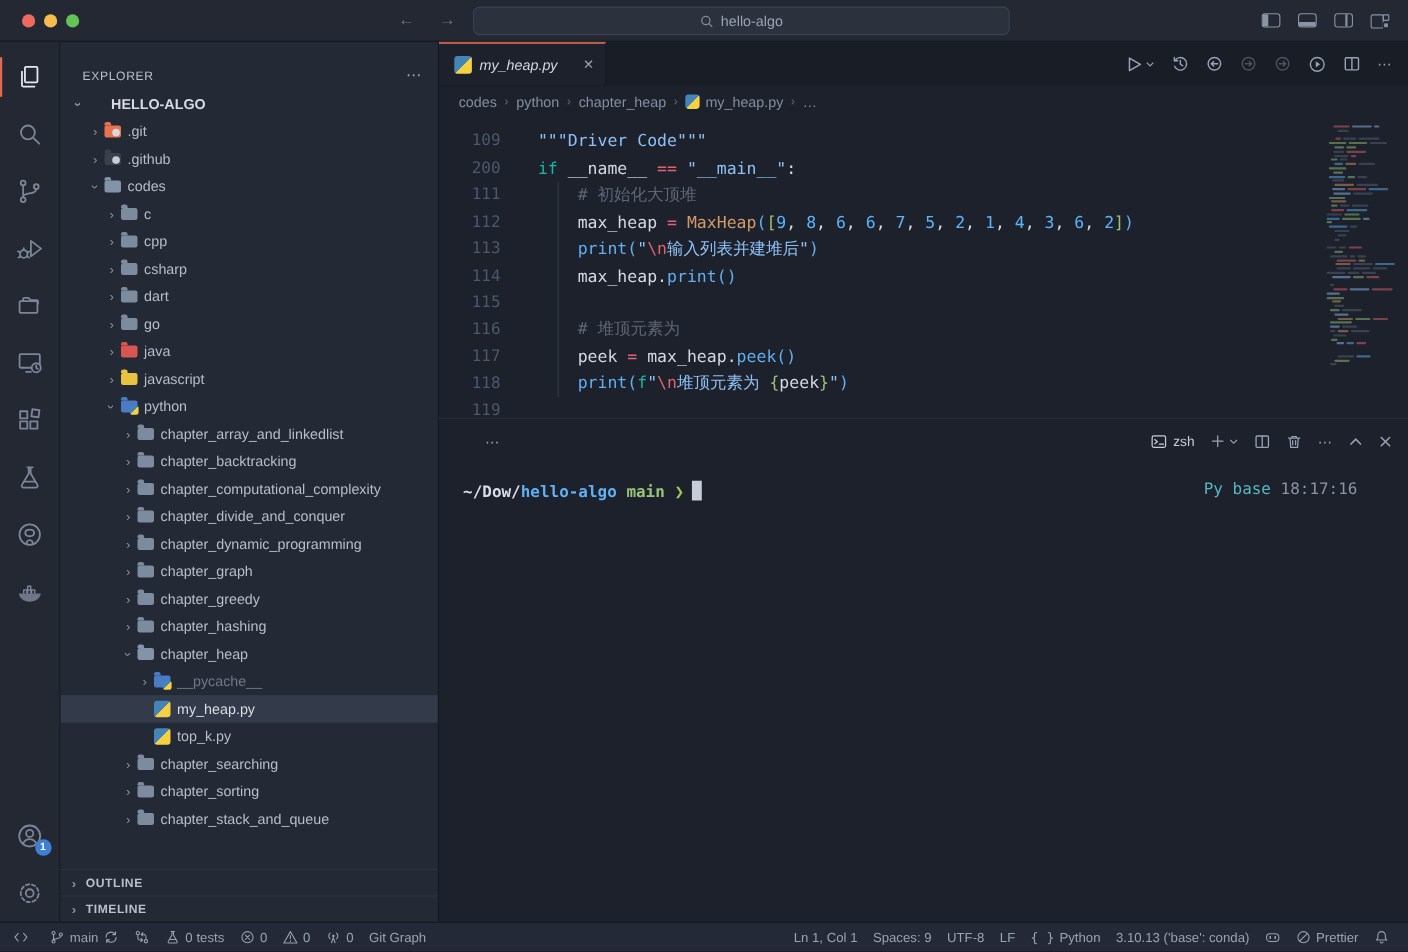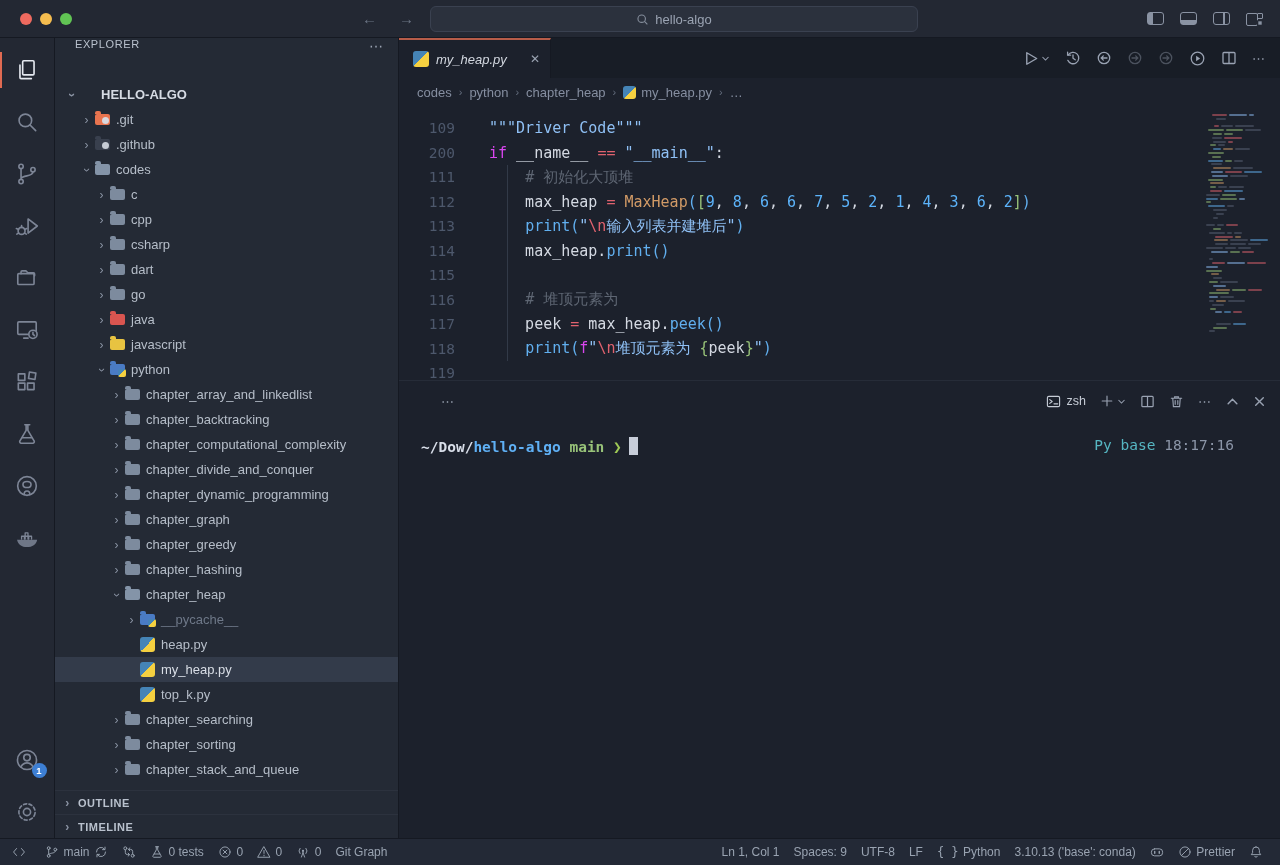--- a/index.html
+++ b/index.html
@@ -38,21 +38,21 @@
   
   .activitybar{width:55px;background:var(--bg-activity);flex:none;display:flex;flex-direction:column;align-items:center;padding-top:6px;border-right:1px solid var(--border);}
   .act{width:55px;height:52px;display:flex;align-items:center;justify-content:center;color:#7d8596;position:relative;cursor:pointer;}
   .act.active{color:#e5e9f0;}
   .act.active::before{content:"";position:absolute;left:0;top:8px;bottom:8px;width:2.5px;background:var(--accent);}
   .act .badge{position:absolute;right:8px;bottom:8px;background:#3d7fd4;color:#fff;font-size:9.5px;min-width:15px;height:15px;border-radius:8px;display:flex;align-items:center;justify-content:center;font-weight:bold;}
   .act-spacer{flex:1}
 
   
   .sidebar{width:344px;background:var(--bg-side);flex:none;display:flex;flex-direction:column;border-right:1px solid var(--border);min-height:0;}
-  .side-head{height:38px;display:flex;align-items:flex-start;padding:0 14px 0 20px;flex:none;}
+  .side-head{height:38px;display:flex;align-items:flex-end;padding:0 14px 0 20px;flex:none;}
   .side-title{font-size:11px;letter-spacing:.6px;color:#b9c1cd;}
   .side-head .more{margin-left:auto;color:#9aa3b2;letter-spacing:1px;font-size:14px;cursor:pointer;}
   .tree{flex:1;overflow:hidden;padding-top:6px;}
   .trow{height:25px;display:flex;align-items:center;color:#b6bec9;cursor:pointer;white-space:nowrap;}
   .trow.selected{background:var(--sel);color:#d9dee6;}
   .trow.root{font-weight:bold;color:#d6dbe4;}
   .trow.dim .lbl{color:#6e7888;}
   .chev{width:17px;flex:none;color:#8a93a3;font-size:12px;display:flex;justify-content:center;}
   .chev.down{transform:rotate(90deg);}
   .ticon{width:21px;flex:none;display:flex;align-items:center;}
@@ -81,21 +81,21 @@
   .runwrap{display:flex;align-items:center;gap:2px;}
   .breadcrumbs{height:28px;display:flex;align-items:center;padding-left:18px;gap:7px;color:#858ea0;font-size:13px;flex:none;}
   .breadcrumbs .sep{color:#646d7e;font-size:11px;}
   .breadcrumbs .bc{cursor:pointer;display:flex;align-items:center;gap:5px;}
 
   
   .codearea{flex:1;position:relative;font-family:"DejaVu Sans Mono",monospace;font-size:15px;overflow:hidden;padding-top:10px;}
   .cline{height:24.5px;display:flex;align-items:center;}
   .ln{width:56px;text-align:right;color:#4d586c;flex:none;font-size:14.5px;}
   .lc{margin-left:34px;white-space:pre;}
-  .tk-t{color:#d4d9e2}.tk-k{color:#d946ef}.tk-o{color:#e0626e}.tk-s{color:#8fc0f5}
+  .tk-t{color:#d4d9e2}.tk-k{color:#14b8a6}.tk-o{color:#e0626e}.tk-s{color:#8fc0f5}
   .tk-e{color:#e0626e}.tk-f{color:#61afef}.tk-c{color:#d19a66}.tk-n{color:#5cb3fa}
   .tk-m{color:#5e6673}.tk-b{color:#98c379}.tk-p{color:#61afef}
   .indent-guide{position:absolute;left:108px;top:59px;width:1px;height:196px;background:#323a48;}
   .minimap{position:absolute;right:12px;top:8px;width:64px;height:228px;opacity:.9;}
   .mm-row{height:2px;margin-bottom:1.8px;display:flex;gap:2px;}
   .mm-seg{height:2px;border-radius:1px;}
 
   
   .panel{height:458px;flex:none;display:flex;flex-direction:column;background:var(--bg-panel);border-top:1px solid #262c38;}
   .panel-head{height:40px;display:flex;align-items:center;padding:0 14px 0 20px;flex:none;}
@@ -403,27 +403,20 @@
           </div>
           <div class="trow dim" style="padding-left: 68px;">
             <span class="chev">›</span>
             <span class="ticon">
               <span class="folder c-py">
                 <span class="pyb"></span>
               </span>
             </span>
             <span class="lbl">__pycache__</span>
           </div>
-          <div class="trow" style="padding-left: 68px;">
-            <span class="chev"></span>
-            <span class="ticon">
-              <span class="pyfile"></span>
-            </span>
-            <span class="lbl">heap.py</span>
-          </div>
           <div class="trow selected" style="padding-left: 68px;">
             <span class="chev"></span>
             <span class="ticon">
               <span class="pyfile"></span>
             </span>
             <span class="lbl">my_heap.py</span>
           </div>
           <div class="trow" style="padding-left: 68px;">
             <span class="chev"></span>
             <span class="ticon">

